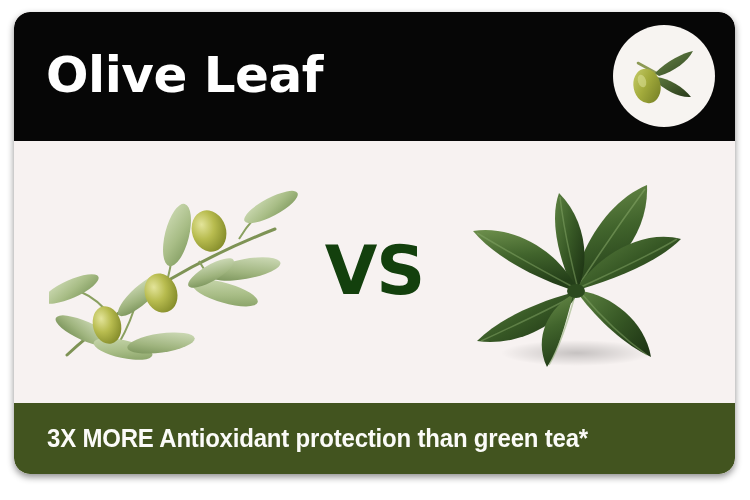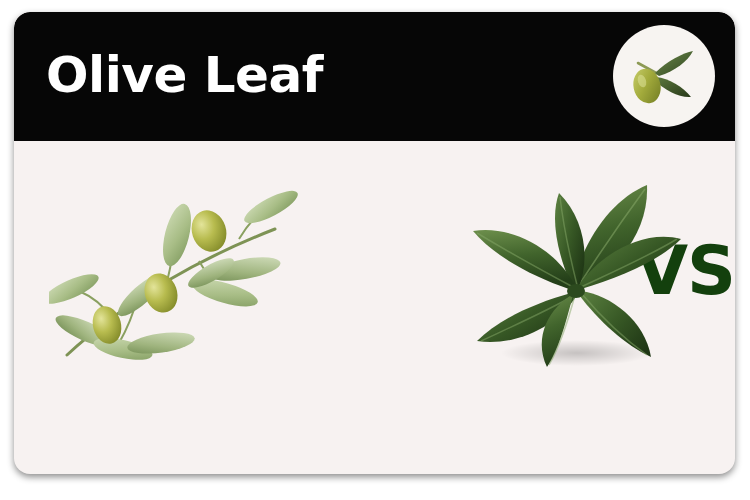--- a/index.html
+++ b/index.html
@@ -92,21 +92,21 @@
   }
   .fig-olive { left: 10px;  width: 300px; }
   .fig-tea   { right: 10px; width: 300px; }
   .fig svg { display: block; }
 
   .vs {
     position: absolute;
     left: 0;
     right: 0;
     top: 96px;
-    text-align: right;
+    text-align: center;
     color: #13400d;
     font-size: 68px;
     font-weight: bold;
     letter-spacing: -1px;
     line-height: 68px;
     font-family: "DejaVu Sans", sans-serif;
   }
 
   
   .banner {
@@ -266,15 +266,18 @@
 
             <path d="M124 120 C144 146, 170 170, 196 182 C190 146, 156 120, 126 116 Z" fill="url(#tea-b)"></path>
             <path d="M126 118 C148 144, 172 166, 192 180" stroke="#86a867" stroke-width="1.5" fill="none" opacity="0.5"></path>
 
             <ellipse cx="121" cy="116" rx="9" ry="7" fill="#2c4a1e"></ellipse>
           </svg>
         </span>
       </div>
     </div>
 
+    <div class="banner">
+      <div class="banner-text">3X MORE Antioxidant protection than green tea*</div>
+    </div>
 
   </div>
 </div>
 
 </body></html>

